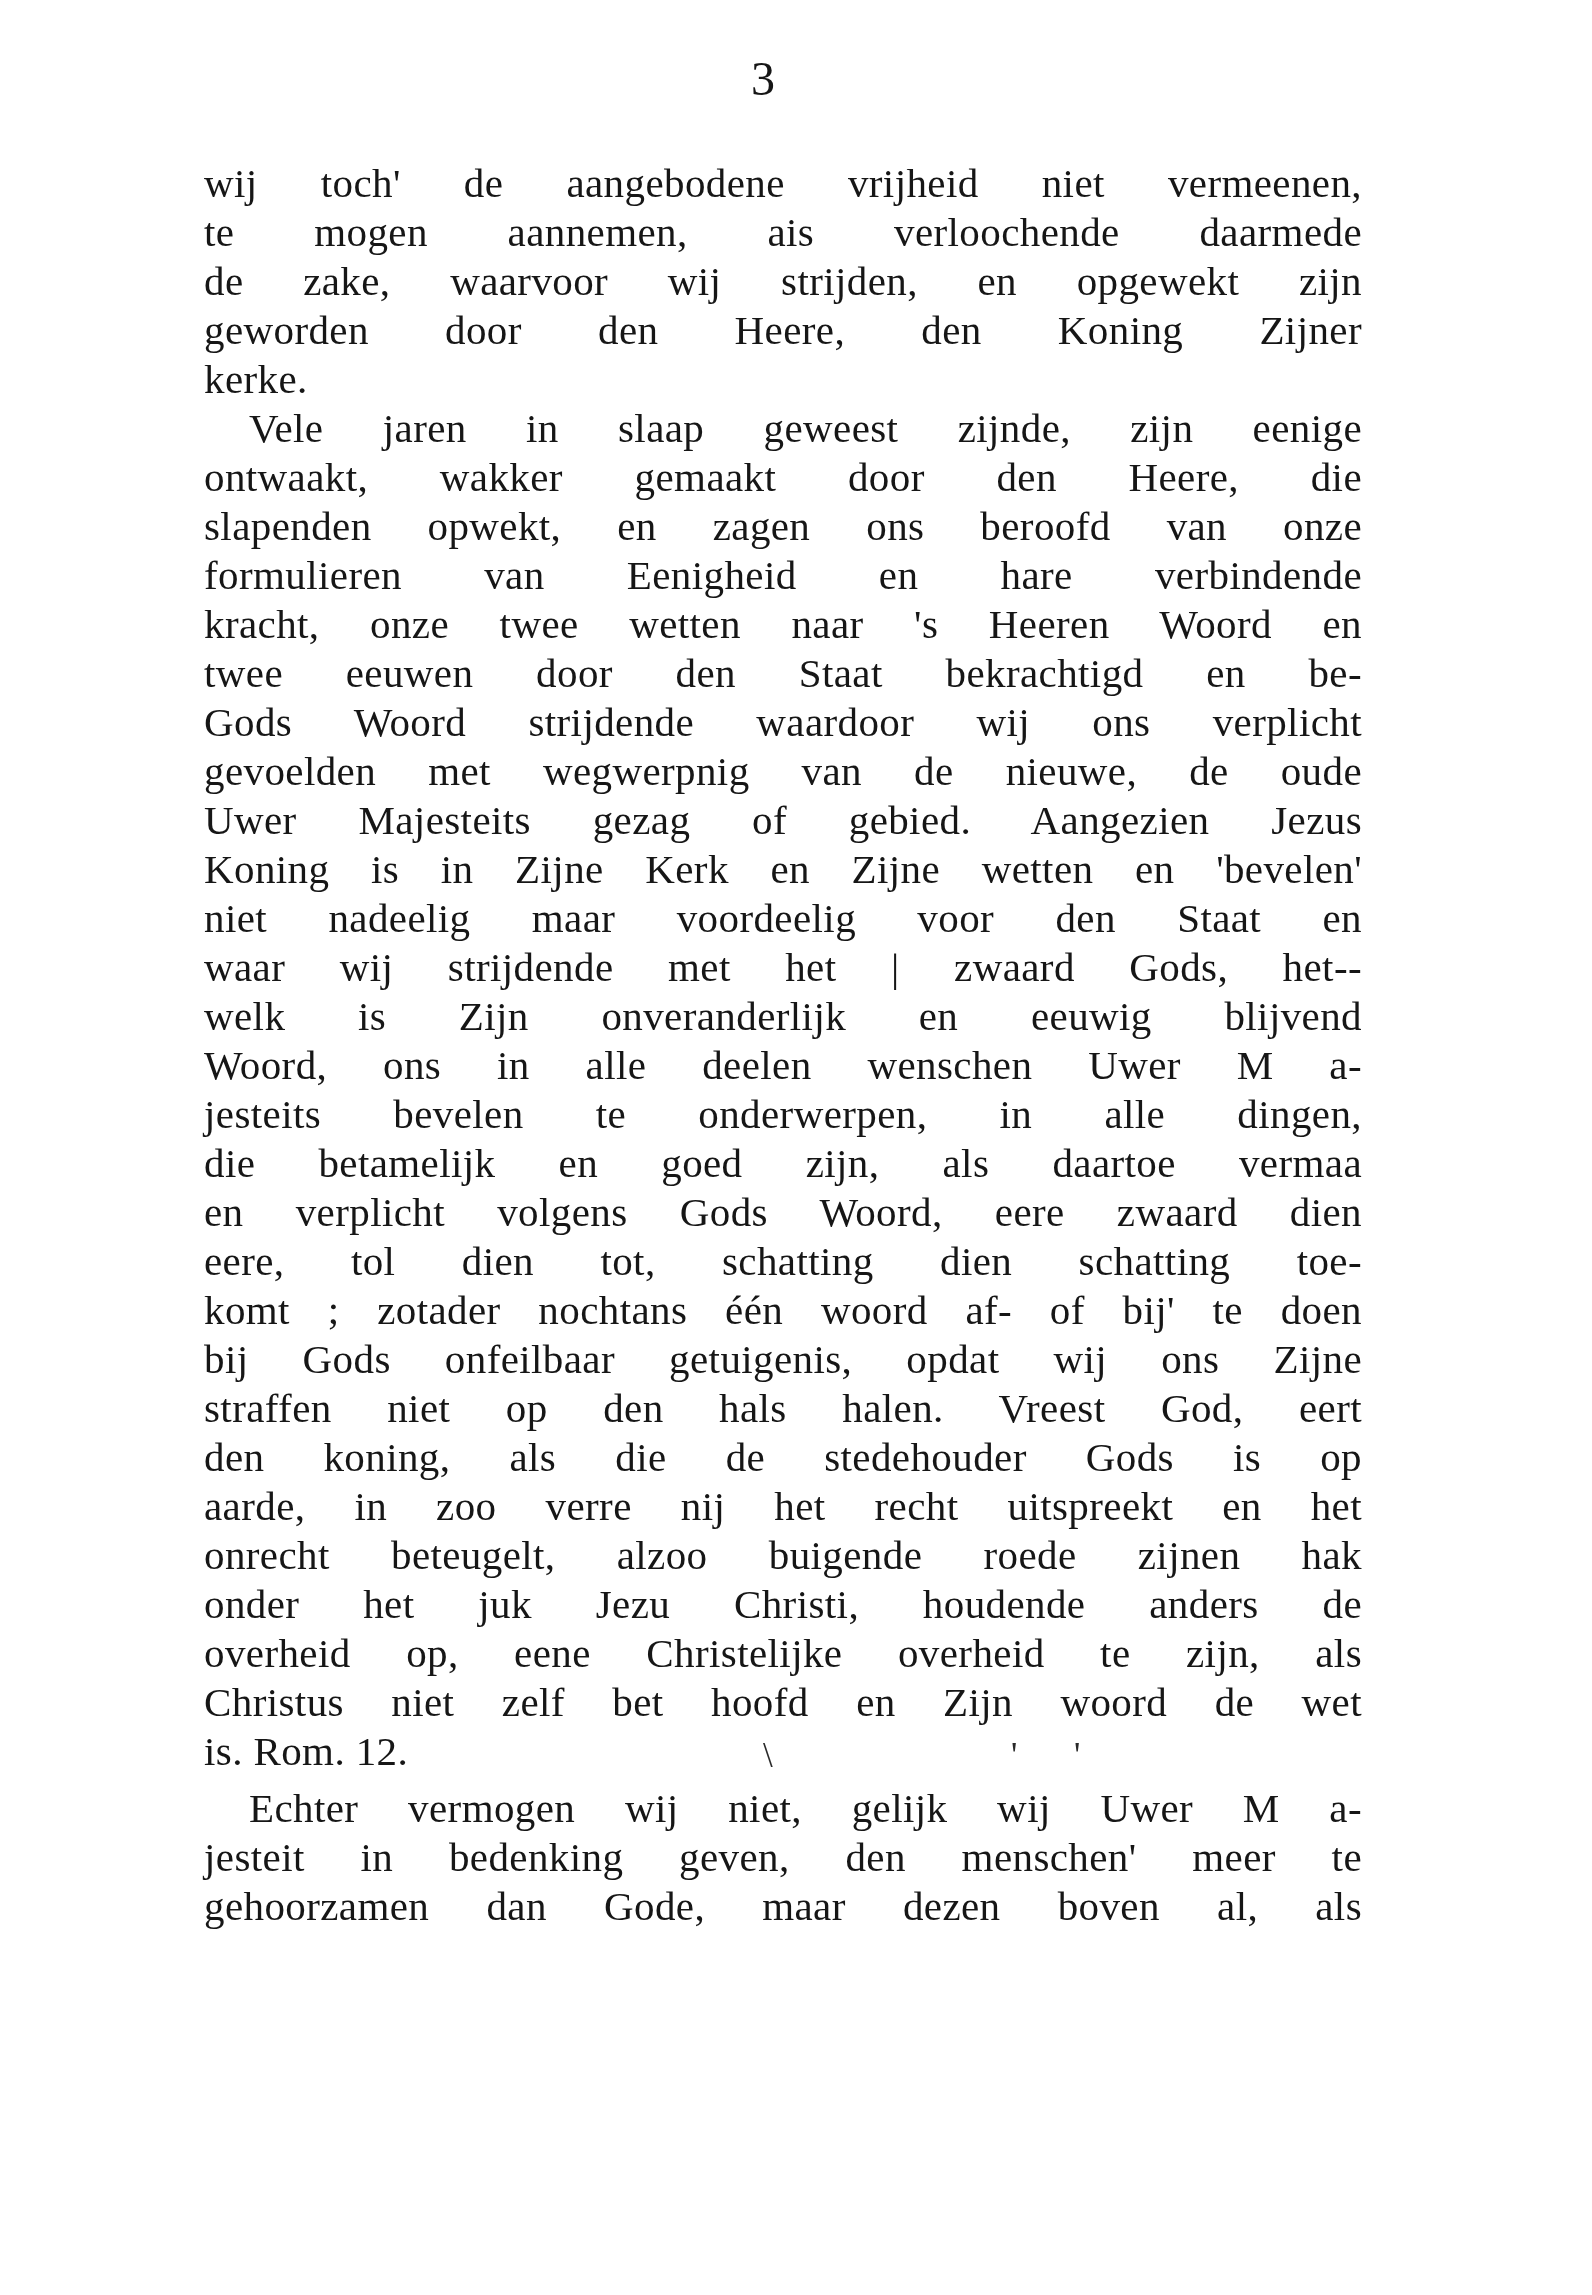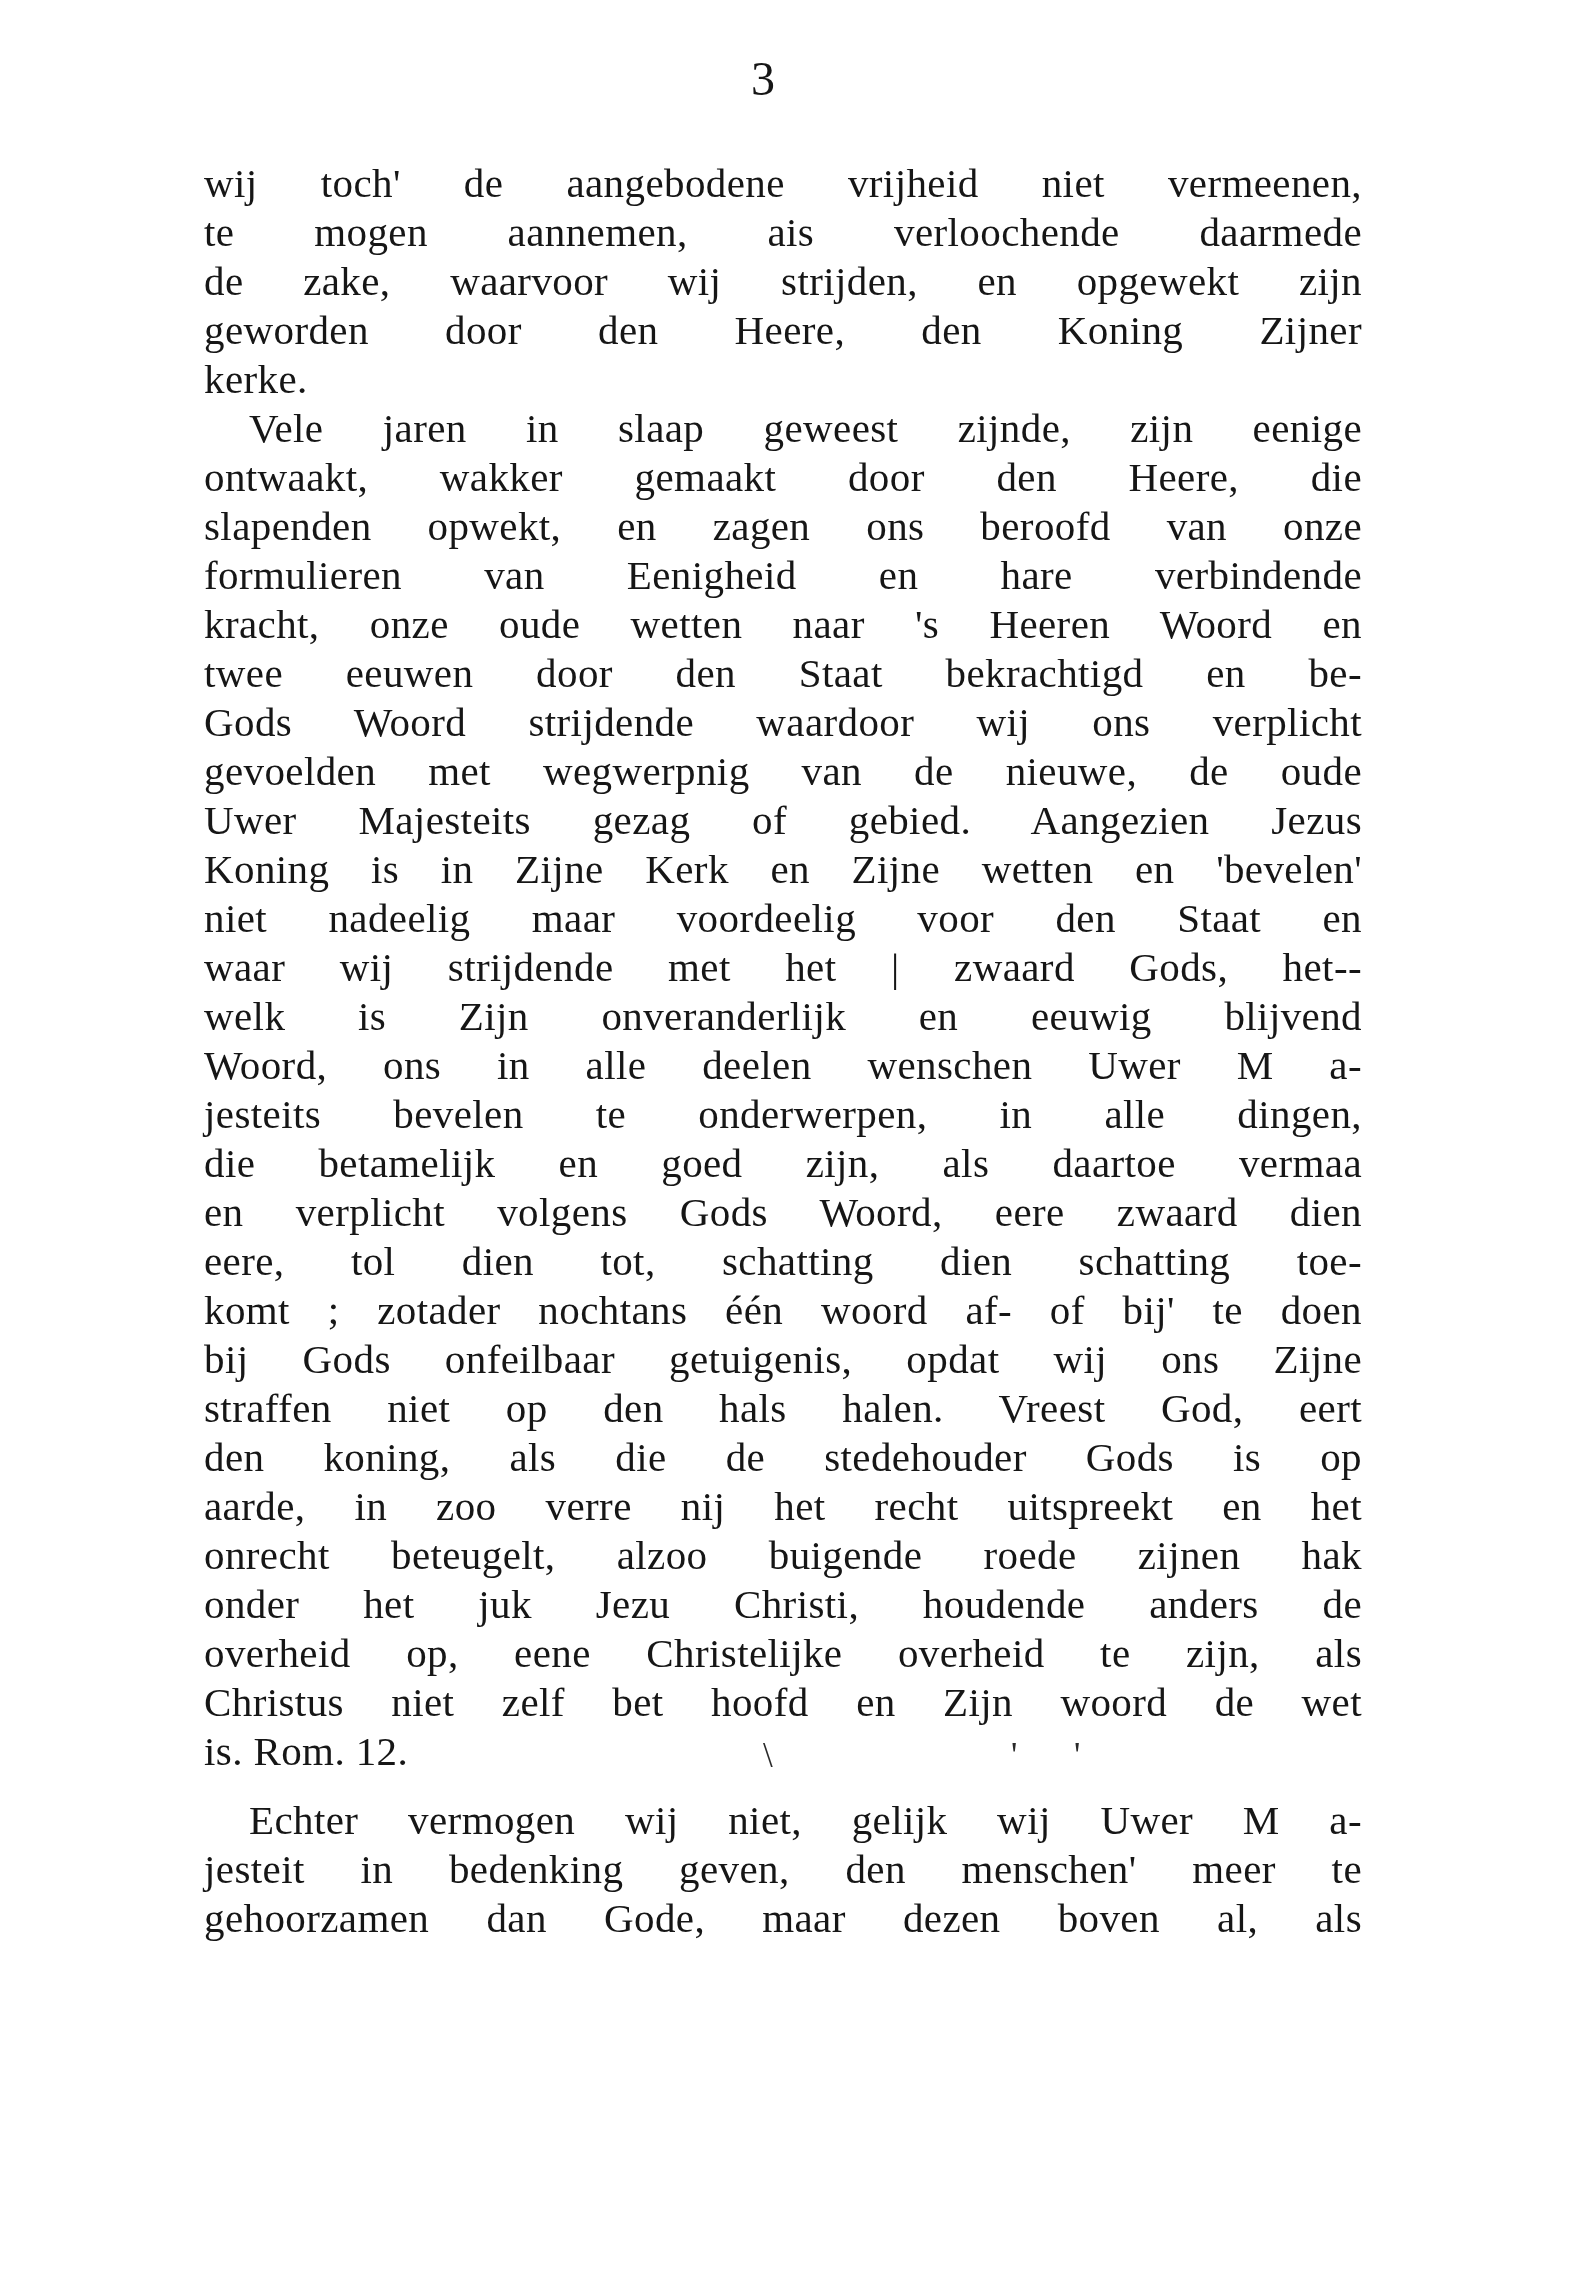--- a/index.html
+++ b/index.html
@@ -39,21 +39,21 @@
     white-space: normal;
   }
   .ln.last {
     text-align: left;
     text-align-last: left;
   }
   .ln.ind {
     text-indent: 45px;
   }
   .p3 {
-    margin-top: 20px;
+    margin-top: 8px;
   }
   .rel { position: relative; }
   .stray {
     position: absolute;
     top: 3.5px;
     font-size: 35px;
     color: #2a2a2a;
   }
   .stray.s1 { left: 559px; }
   .stray.s2 { left: 807px; letter-spacing: 24px; }
@@ -70,21 +70,21 @@
     <div class="ln">wij toch' de aangebodene vrijheid niet vermeenen,</div>
     <div class="ln">te mogen aannemen, ais verloochende daarmede</div>
     <div class="ln">de zake, waarvoor wij strijden, en opgewekt zijn</div>
     <div class="ln">geworden door den Heere, den Koning Zijner</div>
     <div class="ln last">kerke.</div>
 
     <div class="ln ind">Vele jaren in slaap geweest zijnde, zijn eenige</div>
     <div class="ln">ontwaakt, wakker gemaakt door den Heere, die</div>
     <div class="ln">slapenden opwekt, en zagen ons beroofd van onze</div>
     <div class="ln">formulieren van Eenigheid en hare verbindende</div>
-    <div class="ln">kracht, onze oude wetten naar 's Heeren Woord en</div>
+    <div class="ln">kracht, onze twee wetten naar 's Heeren Woord en</div>
     <div class="ln">twee eeuwen door den Staat bekrachtigd en be-</div>
     <div class="ln">Gods Woord strijdende waardoor wij ons verplicht</div>
     <div class="ln">gevoelden met wegwerpnig van de nieuwe, de oude</div>
     <div class="ln">Uwer Majesteits gezag of gebied. Aangezien Jezus</div>
     <div class="ln">Koning is in Zijne Kerk en Zijne wetten en 'bevelen'</div>
     <div class="ln">niet nadeelig maar voordeelig voor den Staat en</div>
     <div class="ln">waar wij strijdende met het | zwaard Gods, het--</div>
     <div class="ln">welk is Zijn onveranderlijk en eeuwig blijvend</div>
     <div class="ln">Woord, ons in alle deelen wenschen Uwer M a-</div>
     <div class="ln">jesteits bevelen te onderwerpen, in alle dingen,</div>

